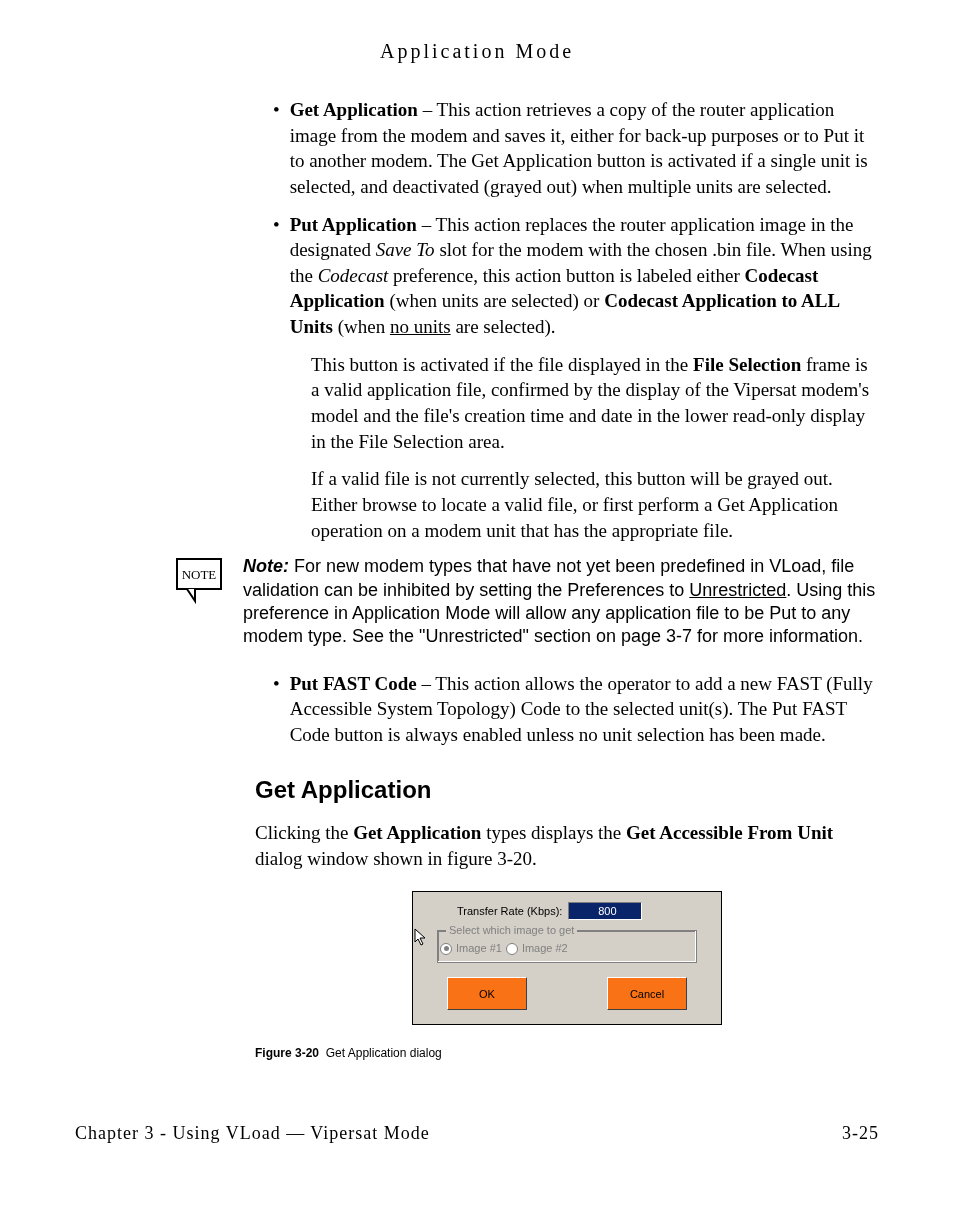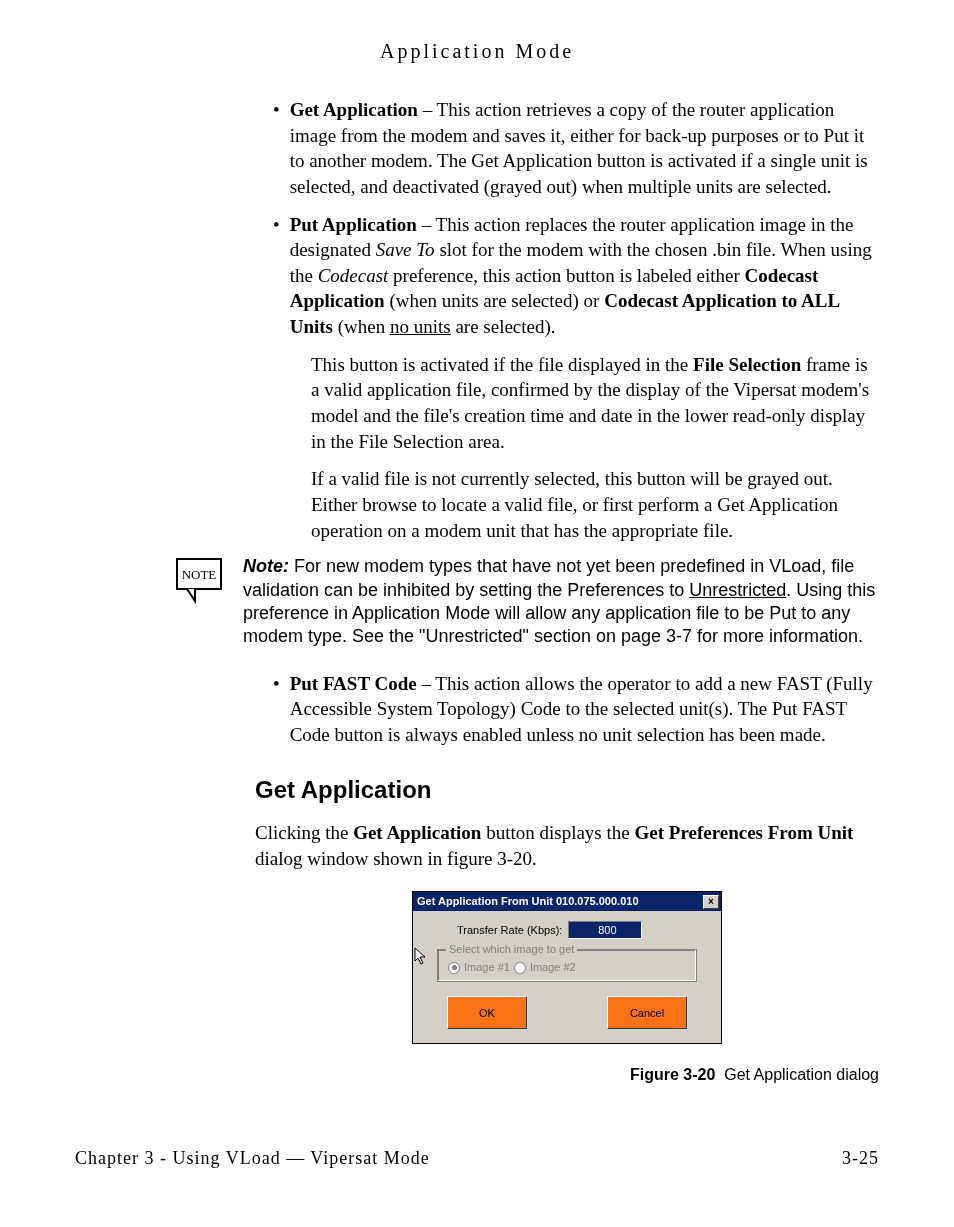--- a/index.html
+++ b/index.html
@@ -104,21 +104,21 @@
       width: 74px; height:18px;
       border: 1px solid #808080;
       border-right-color:#fff; border-bottom-color:#fff;
       background:#0a246a; color:#fff; text-align:center;
       padding-left: 4px; font-size: 11px;
       font-family: Tahoma, Arial, sans-serif;
     }
     .groupbox {
       border: 1px solid #808080;
       box-shadow: inset -1px -1px 0 #fff, inset 1px 1px 0 #808080;
-      padding: 6px 10px;
+      padding: 6px 2px;
       margin: 0 10px 14px 10px;
       position: relative;
     }
     .group-legend {
       position: absolute; top: -8px; left: 8px;
       background: #d4d0c8; padding: 0 3px;
       color:#808080;
     }
     .radio-row { display:flex; gap:4px; padding-top:4px; color:#808080; }
     .radio-opt { display:flex; align-items:center; gap:4px; }
@@ -138,23 +138,23 @@
       border-right-color:#404040; border-bottom-color:#404040;
       font-family: Tahoma, Arial, sans-serif;
       font-size: 11px;
     }
     .cursor-arrow {
       position: absolute;
       top: -2px; left: -14px;
       width: 16px; height: 20px;
     }
     .figure-caption {
-      text-align: right;
+      text-align: left;
       font-family: Arial, Helvetica, sans-serif;
-      font-size: 16px;
+      font-size: 12px;
       margin-top: 20px;
     }
     .figure-caption .fignum { font-weight: bold; }
     .footer {
       display:flex; justify-content: space-between;
       margin-top: 60px;
       font-size: 18px;
       letter-spacing: 1px;
       font-family: Liberation Serif, serif;
     }
@@ -208,29 +208,25 @@
       <span class="bullet-marker">•</span>
       <span class="bullet-text">
         <span class="bold">Put FAST Code</span><span> – This action allows the operator to add a new FAST (Fully Accessible System Topology) Code to the selected unit(s). The Put FAST Code button is always enabled unless no unit selection has been made.</span>
       </span>
     </li>
   </ul>
 
   <h2>Get Application</h2>
 
   <p class="intro-para">
-    <span>Clicking the </span><span class="bold">Get Application</span><span> button displays the </span><span class="bold">Get Preferences From Unit</span><span> dialog window shown in figure 3-20.</span>
+    <span>Clicking the </span><span class="bold">Get Application</span><span> types displays the </span><span class="bold">Get Accessible From Unit</span><span> dialog window shown in figure 3-20.</span>
   </p>
 
   <div class="dialog-wrap">
     <div class="dialog">
-      <div class="titlebar">
-        <span>Get Application From Unit 010.075.000.010</span>
-        <span class="closebox">×</span>
-      </div>
       <div class="dlg-body">
         <div class="row1">
           <span>Transfer Rate (Kbps):</span>
           <input class="txtfield" value="800" style="">
         </div>
         <div class="gb-wrap">
           <svg class="cursor-arrow" viewBox="0 0 16 20">
             <path d="M2 1 L2 14 L5 11 L8 17 L10 16 L7 10 L12 10 Z" fill="#fff" stroke="#000" stroke-width="1"></path>
           </svg>
           <fieldset class="groupbox">

